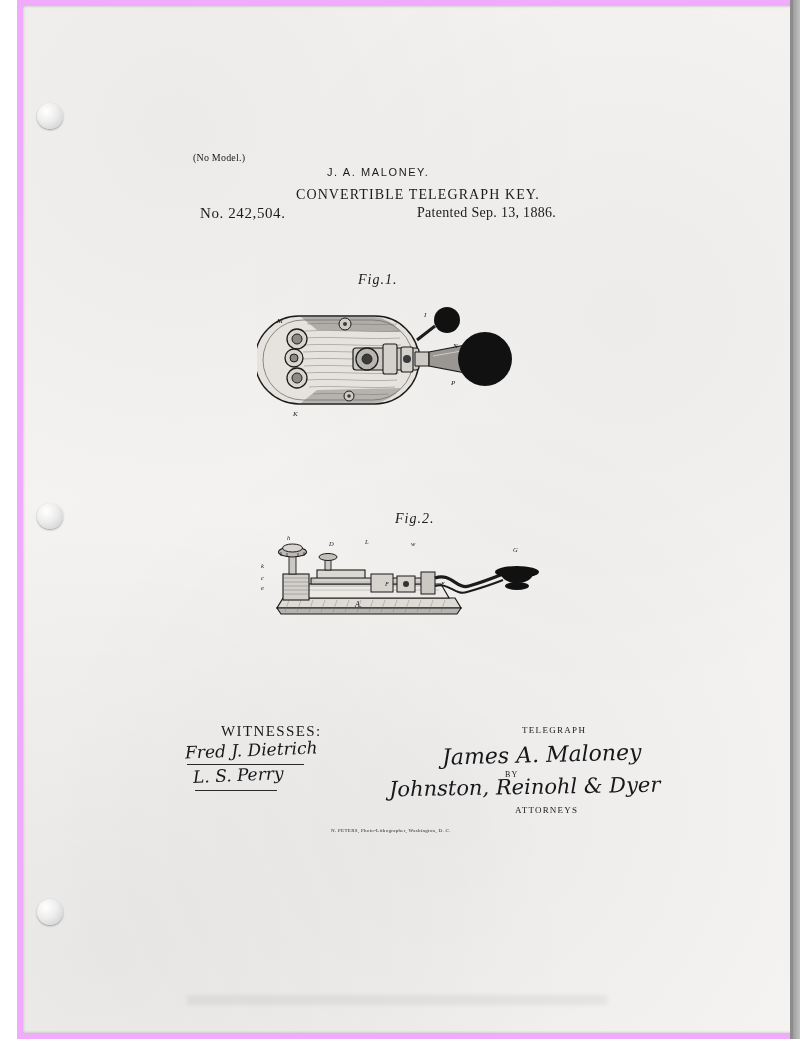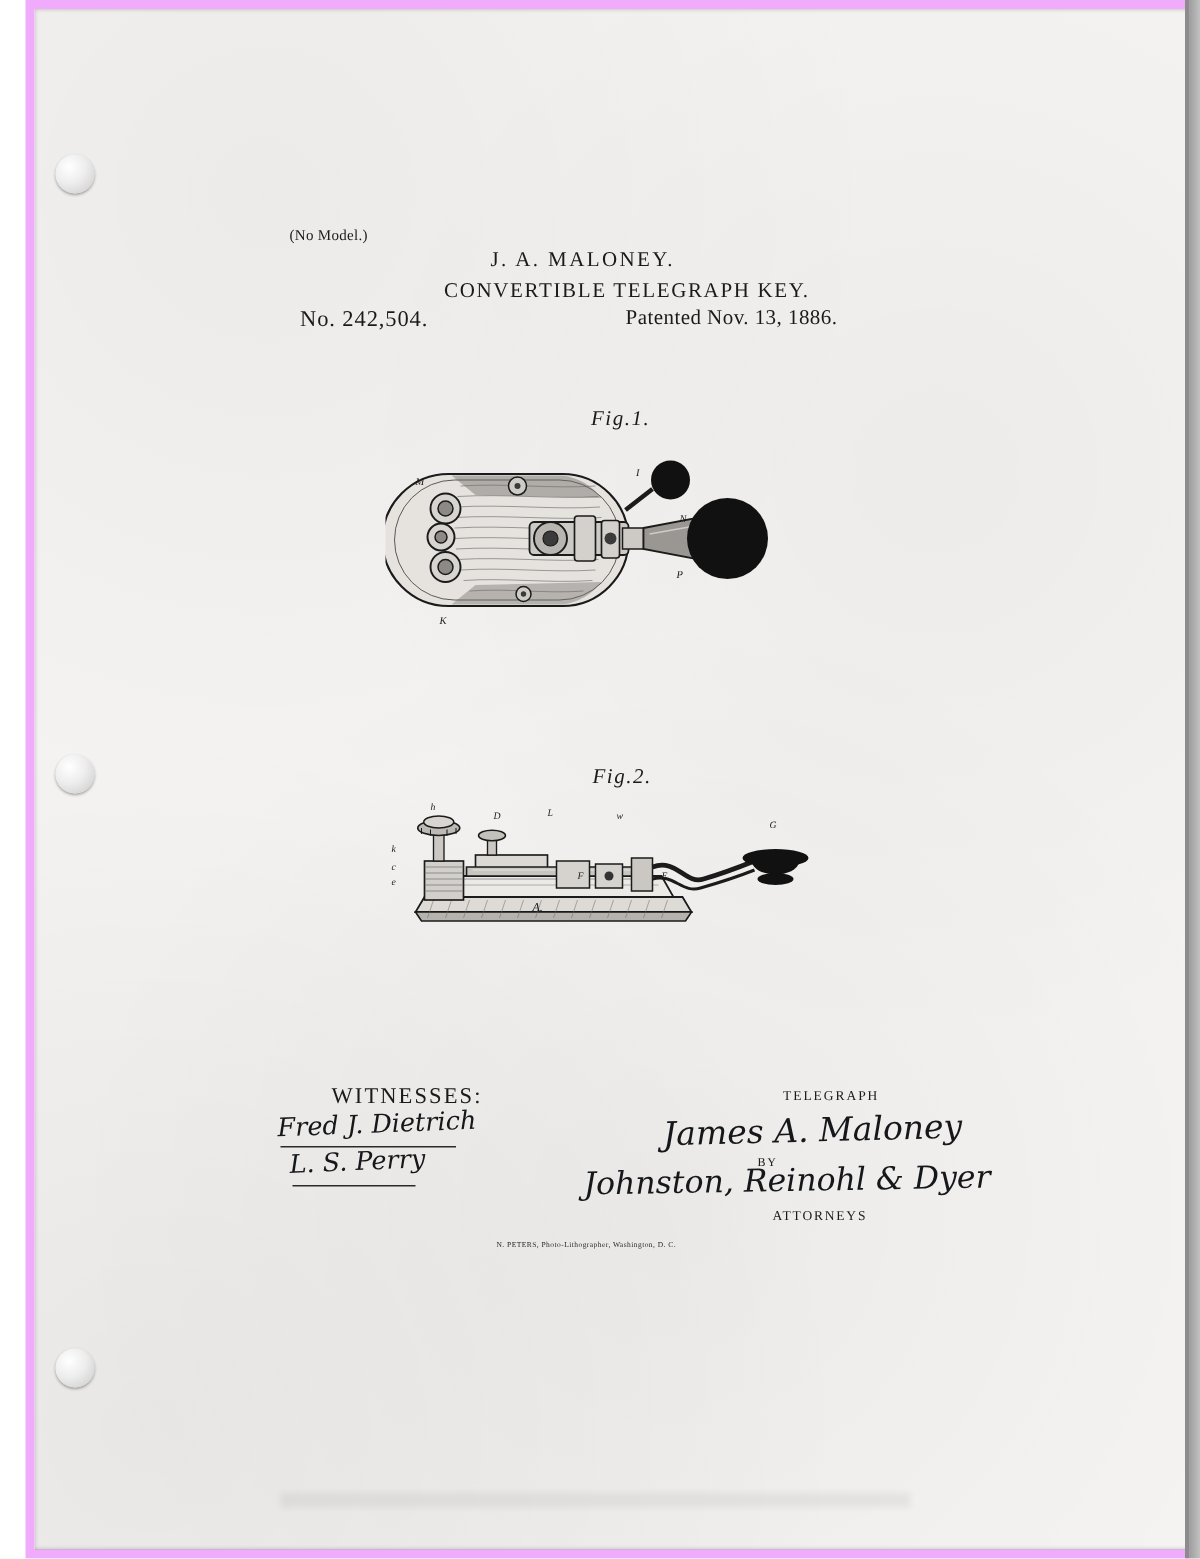--- a/index.html
+++ b/index.html
@@ -82,23 +82,23 @@
   #no-model {
     position: absolute;
     left: 176px; top: 152px;
     font-size: 10px;
     font-family: "Liberation Serif", serif;
     letter-spacing: 0.2px;
   }
   #inventor-name {
     position: absolute;
     left: 310px; top: 166px;
-    font-size: 14px;
+    font-size: 11px;
     letter-spacing: 1.6px;
-    font-family: Liberation Serif, serif;
+    font-family: Liberation Sans, sans-serif;
   }
   #title {
     position: absolute;
     left: 279px; top: 187px;
     font-size: 14px;
     letter-spacing: 1.1px;
     font-family: "Liberation Serif", serif;
   }
   #patent-no {
     position: absolute;
@@ -113,21 +113,21 @@
     letter-spacing: 0.3px;
   }
 
   .fig-label {
     position: absolute;
     font-style: italic;
     font-size: 14px;
     font-family: "Liberation Serif", serif;
     letter-spacing: 1px;
   }
-  #fig1-label { left: 341px; top: 272px; margin-left: 36px; }
+  #fig1-label { left: 341px; top: 272px; }
   #fig2-label { left: 378px; top: 511px; }
 
   
   #witness-label {
     position: absolute;
     left: 204px; top: 723px;
     font-size: 15px;
     letter-spacing: 1.4px;
   }
   #inventor-label {
@@ -196,21 +196,21 @@
   <div id="gutter"></div>
 
   <div class="hole" id="hole1"></div>
   <div class="hole" id="hole2"></div>
   <div class="hole" id="hole3"></div>
 
   <div class="doc-text" id="no-model">(No Model.)</div>
   <div class="doc-text" id="inventor-name">J. A. MALONEY.</div>
   <div class="doc-text" id="title">CONVERTIBLE TELEGRAPH KEY.</div>
   <div class="doc-text" id="patent-no">No. 242,504.</div>
-  <div class="doc-text" id="patent-date">Patented Nov. 13, 1886.</div>
+  <div class="doc-text" id="patent-date">Patented Sep. 13, 1886.</div>
 
   <div class="doc-text fig-label" id="fig1-label">Fig.1.</div>
 
   <div id="fig1">
     <svg width="310" height="125" viewBox="0 0 310 125">
       <g stroke="#1b1b1b" fill="none" stroke-width="1">
 
         <path d="M42 16 H118 A44 44 0 0 1 118 104 H42 A44 44 0 0 1 42 16 Z" fill="#e6e3df" stroke="#1b1b1b" stroke-width="1.4"></path>
         <path d="M46 20 H116 A40 40 0 0 1 116 100 H46 A40 40 0 0 1 46 20 Z" fill="none" stroke="#4a4a4a" stroke-width="0.6"></path>
 

